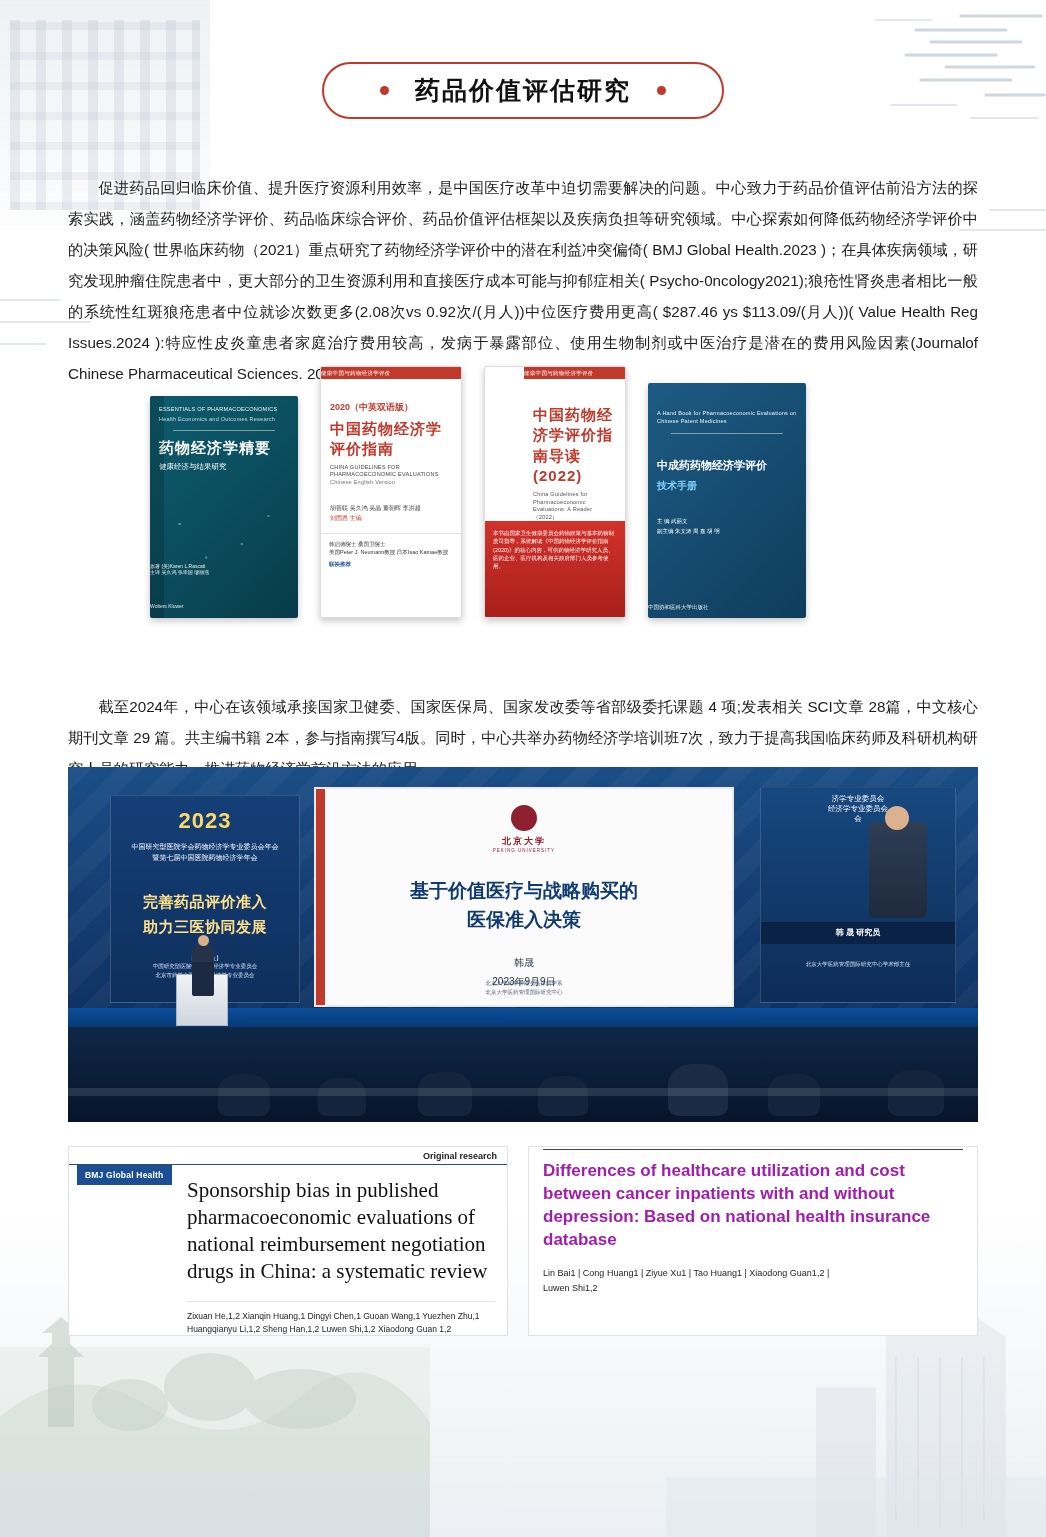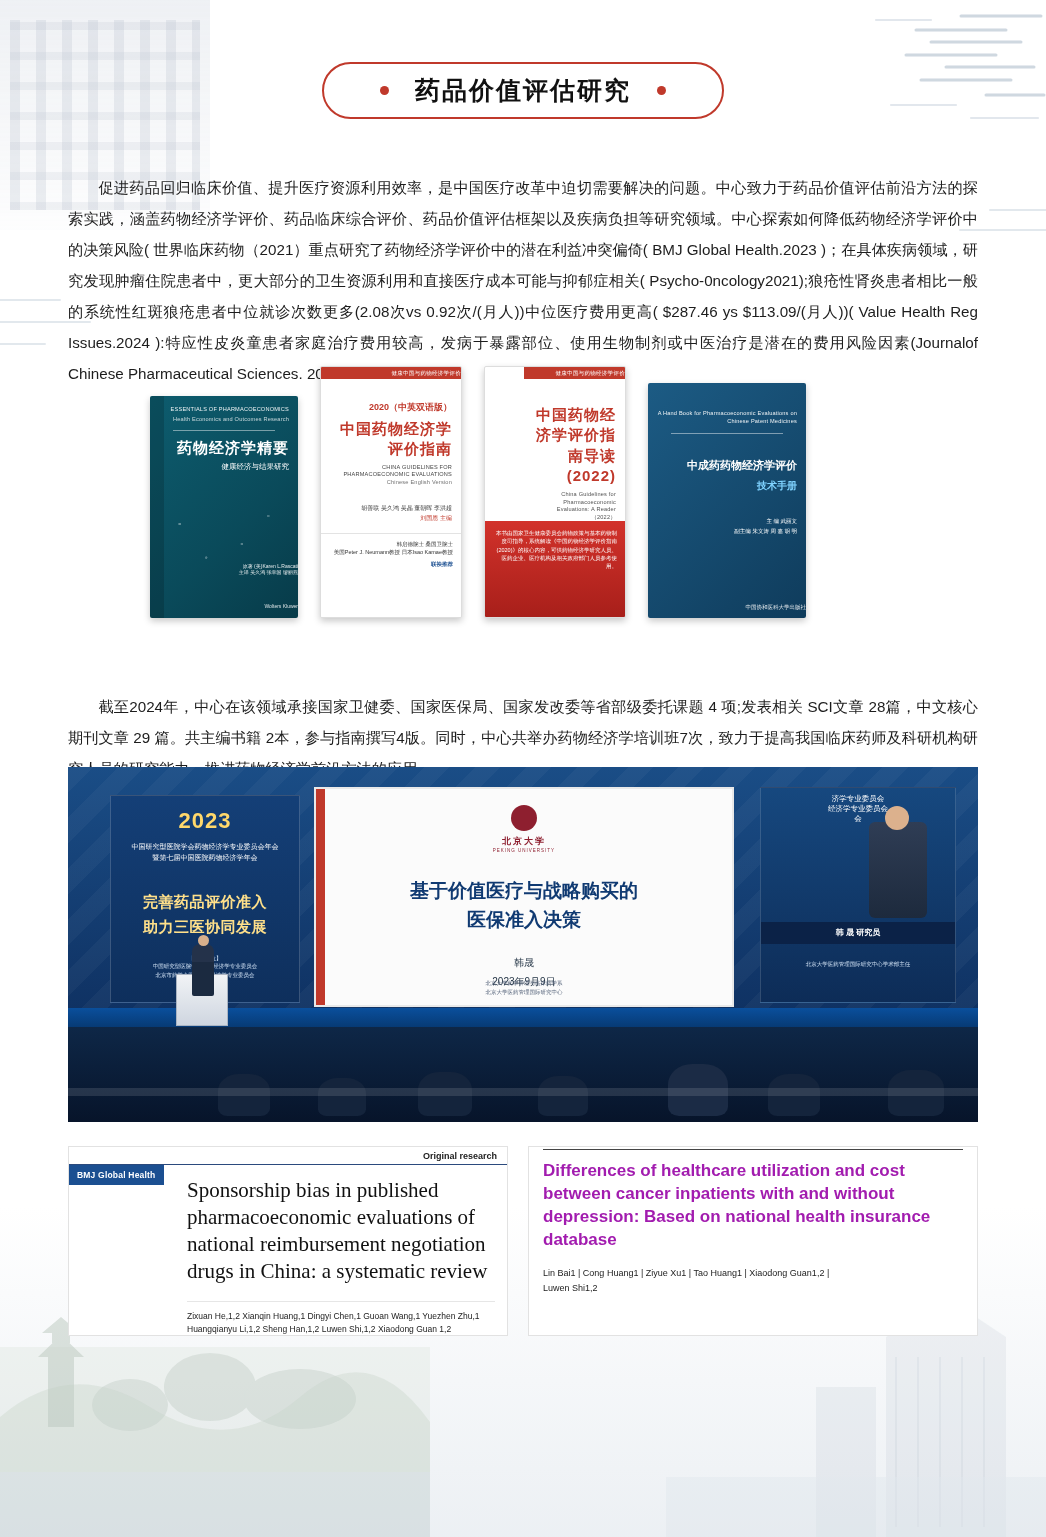--- a/index.html
+++ b/index.html
@@ -122,21 +122,21 @@
   }
   .book {
     position: relative;
     border-radius: 2px;
     box-shadow: 0 3px 7px rgba(0,0,0,.22);
     overflow: hidden;
     color: #fff;
     padding: 10px 9px;
     font-size: 7px;
     line-height: 1.35;
-    text-align: right;
+    text-align: left;
   }
   .book .spine {
     position: absolute; left: 0; top: 0; bottom: 0;
     width: 14px;
     background: rgba(0,0,0,.16);
   }
   .book-1 {
     width: 148px; height: 222px;
     background: linear-gradient(135deg, #0d5c6e 0%, #0a4a5a 60%, #073b49 100%);
     margin-top: 37px;
@@ -323,21 +323,21 @@
   }
   .clip-left { width: 440px; }
   .clip-right { width: 450px; }
   .clip-topline {
     display: flex; justify-content: flex-end; align-items: center;
     padding: 4px 10px 3px;
     font-size: 9px; font-weight: bold; color: #222;
     border-bottom: 1px solid #2b4a7d;
   }
   .bmj-tag {
-    position: absolute; left: 0; top: 18px;
+    position: absolute; left: 8px; top: 18px;
     background: #1b4f91; color: #fff;
     font-size: 8.5px; font-weight: bold;
     padding: 5px 8px;
     letter-spacing: .2px;
   }
   .clip-body-left {
     padding: 12px 12px 10px 118px;
   }
   .clip-title-serif {
     font-family: "Liberation Serif", serif;

